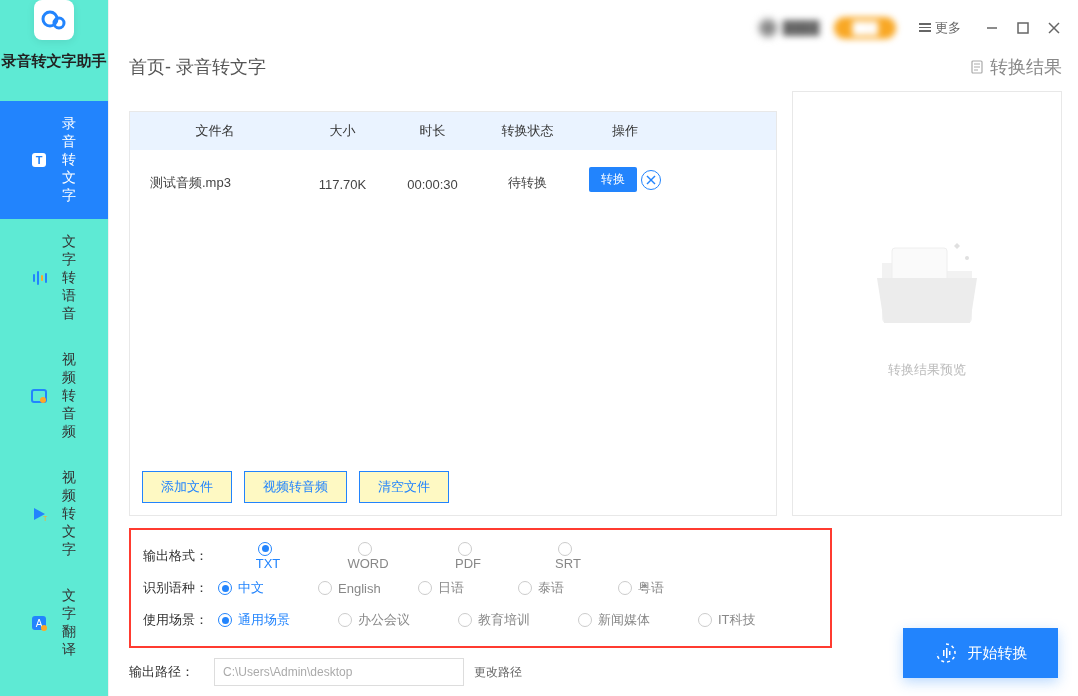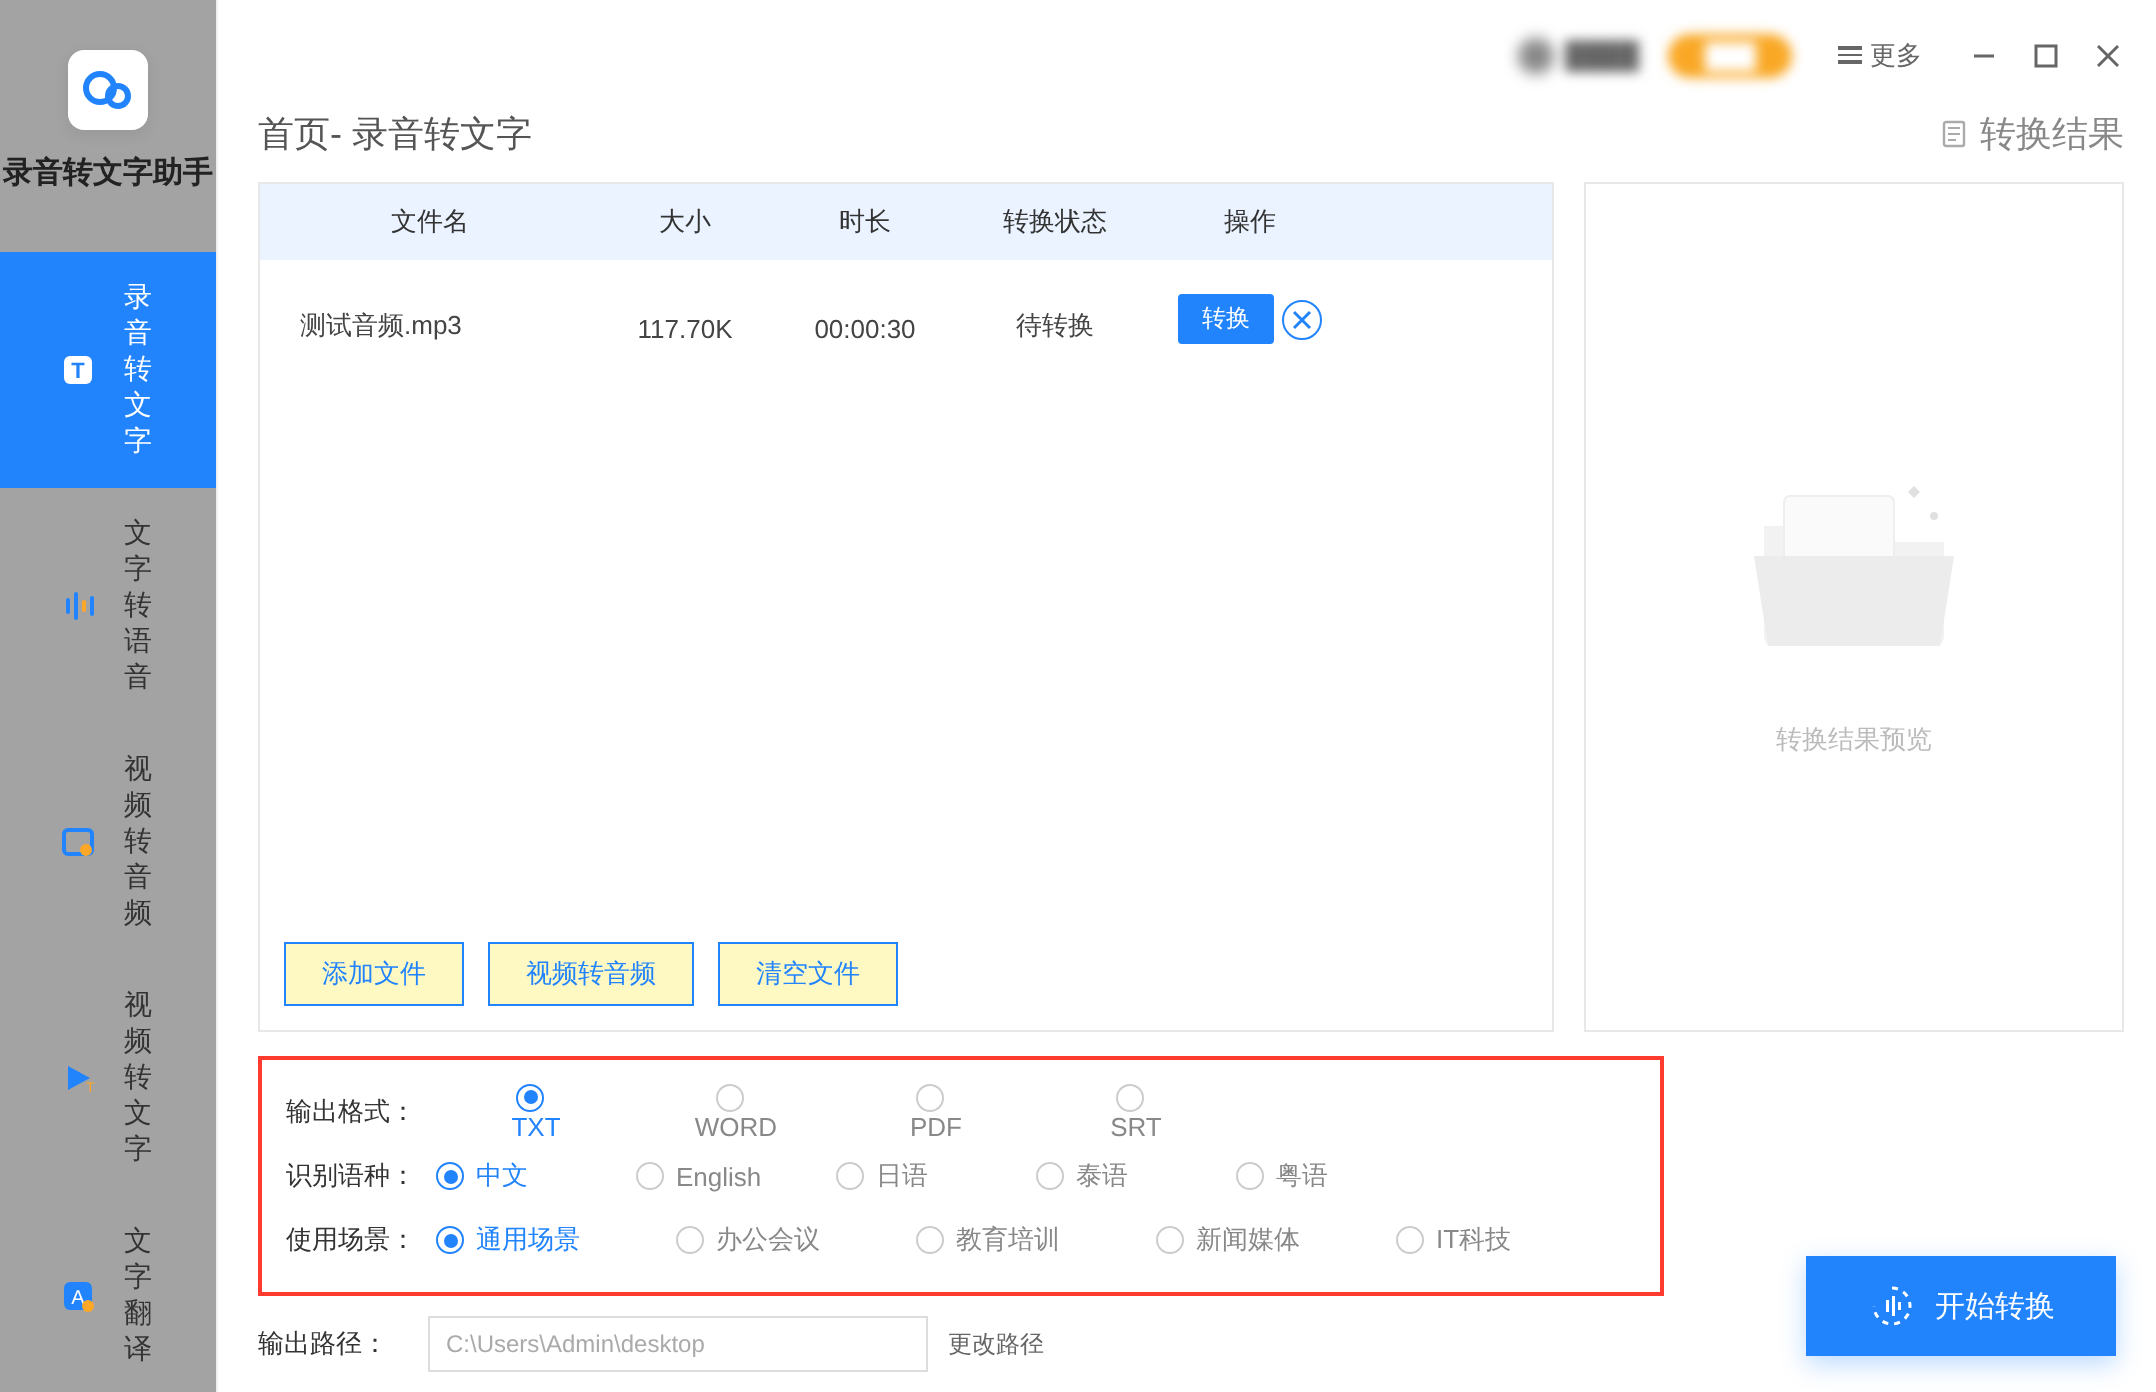--- a/index.html
+++ b/index.html
@@ -1,38 +1,38 @@
 <!DOCTYPE html>
 <html><head>
 <meta charset="utf-8">
 <style>
 * { margin: 0; padding: 0; box-sizing: border-box; }
 body { font-family: "Microsoft YaHei", Arial, sans-serif; font-size: 13px; color: #333; background: #fff; width: 1078px; height: 696px; overflow: hidden; }
 .app { display: flex; width: 100%; height: 100%; }
-.sidebar { width: 200px; background: #a3a3a3; border-right: 1px solid #f0f0f0; display: flex; flex-direction: column; align-items: center; padding-top: 25px; }
+.sidebar { width: 200px; background: #5eead4; border-right: 1px solid #f0f0f0; display: flex; flex-direction: column; align-items: center; }
 .logo-wrap { display: flex; flex-direction: column; align-items: center; margin-bottom: 30px; }
 .logo { width: 40px; height: 40px; background: #fff; border-radius: 8px; box-shadow: 0 2px 8px rgba(0,0,0,0.08); display: flex; align-items: center; justify-content: center; margin-bottom: 12px; }
 .app-title { font-size: 15px; font-weight: bold; color: #222; }
 .nav { width: 100%; }
 .nav-item { display: flex; align-items: center; padding: 14px 30px; cursor: pointer; font-size: 14px; color: #333; }
 .nav-item.active { background: #2284fd; color: #fff; }
 .nav-icon { width: 20px; height: 20px; margin-right: 14px; display: inline-flex; align-items: center; justify-content: center; }
 .main { flex: 1; display: flex; flex-direction: column; }
 .titlebar { height: 55px; display: flex; align-items: center; justify-content: flex-end; padding: 0 20px; gap: 15px; }
 .blur-text { filter: blur(3px); color: #666; font-size: 13px; display: flex; align-items: center; gap: 6px; }
 .blur-avatar { width: 18px; height: 18px; border-radius: 50%; background: #888; filter: blur(2px); }
 .blur-badge { filter: blur(3px); padding: 4px 18px; background: #f9a825; border-radius: 12px; color: #fff; font-size: 12px; }
 .more-btn { display: flex; align-items: center; gap: 4px; cursor: pointer; color: #666; padding: 4px 8px; }
 .win-btn { width: 16px; height: 16px; cursor: pointer; display: flex; align-items: center; justify-content: center; color: #666; }
 .content { flex: 1; padding: 0 20px 10px 20px; display: flex; flex-direction: column; }
 .breadcrumb-row { display: flex; justify-content: space-between; align-items: flex-start; margin-bottom: 12px; font-size: 18px; }
 .breadcrumb { color: #555; }
 .result-link { display: flex; align-items: center; gap: 6px; color: #888; cursor: pointer; }
 .work { flex: 1; display: flex; gap: 15px; min-height: 0; }
-.left-panel { flex: 1; display: flex; flex-direction: column; border: 1px solid #e8e8e8; }
+.left-panel { flex: 1; display: flex; flex-direction: column; border: 1px solid #e8e8e8; margin-top: 20px; }
 .right-panel { width: 270px; border: 1px solid #e8e8e8; display: flex; flex-direction: column; align-items: center; justify-content: center; color: #bbb; }
 .table-head { background: #eaf3ff; display: flex; height: 38px; align-items: center; font-size: 13px; color: #333; }
 .th, .td { text-align: center; }
 .c-name { width: 170px; }
 .c-size { width: 85px; }
 .c-dur { width: 95px; }
 .c-status { width: 95px; }
 .c-op { width: 100px; }
 .table-row { display: flex; height: 42px; align-items: flex-end; font-size: 13px; color: #444; }
 .td.c-name { text-align: left; padding-left: 20px; }

